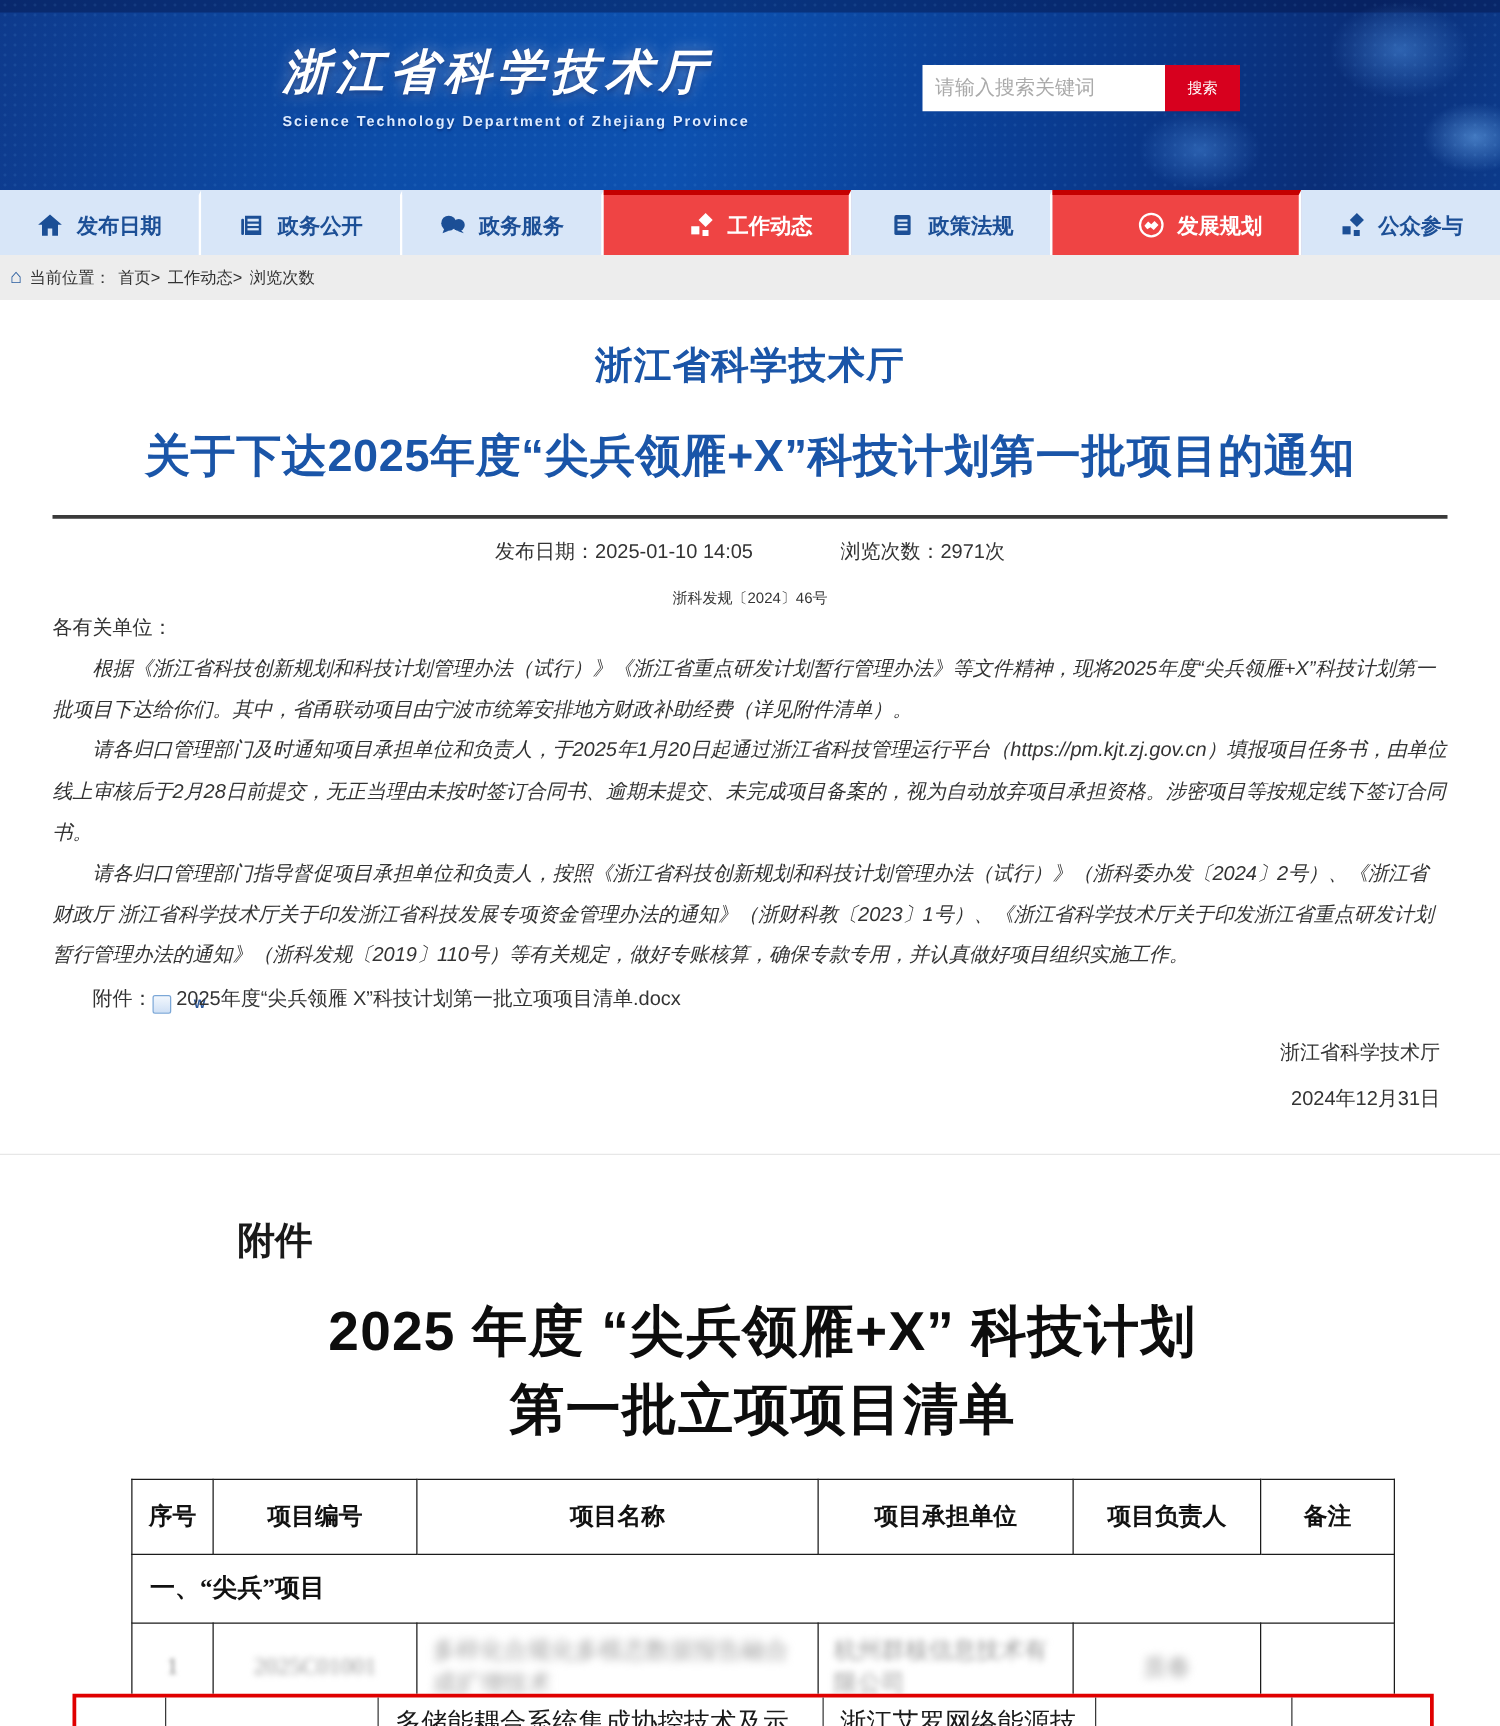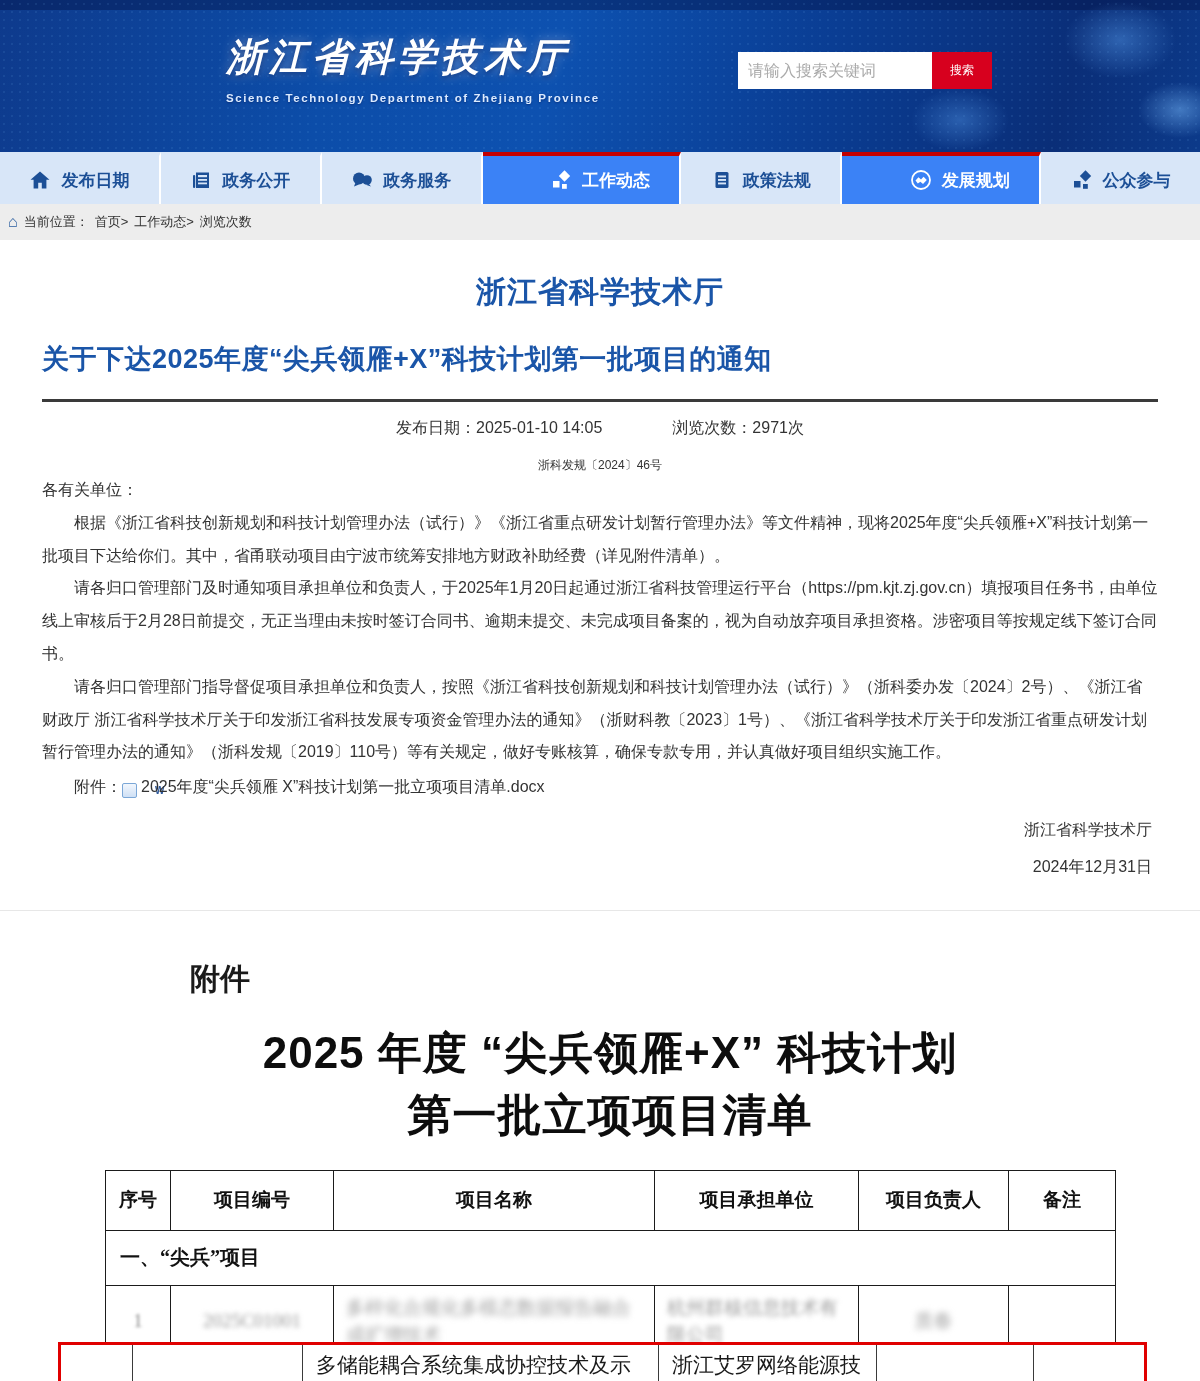--- a/index.html
+++ b/index.html
@@ -28,38 +28,38 @@
   .search input { width:194px; height:37px; border:none; outline:none; padding:0 10px; font-size:16px; color:#333; background:#fff; }
   .search input::placeholder { color:#aaa; }
   .search button { width:60px; height:37px; border:none; background:#d7001e; color:#fff; font-size:12px; cursor:pointer; }
 
   
   .nav { display:flex; height:52px; background:#d8e6f8; }
   .nav-item { flex:1; display:flex; align-items:center; justify-content:center; gap:10px;
     background:#d8e6f8; border-top:4px solid #d8e6f8; border-right:2px solid #fff; cursor:pointer;
     color:#1c4f96; font-size:17px; font-weight:bold; }
   .nav-item:last-child { border-right:none; }
-  .nav-item.active { background:#3b82f6; border-top-color:#c40000; color:#fff;padding-left:38px; }
+  .nav-item.active { background:#ef4444; border-top-color:#c40000; color:#fff;padding-left:38px; }
   .nav-item svg { width:22px; height:22px; fill:currentColor; }
 
   
   .crumb { height:36px; background:#ededed; display:flex; align-items:center; padding-left:8px;
     font-size:13px; color:#333; gap:6px; }
   .crumb .homeglyph { color:#2a5d9f; font-size:16px; line-height:1; }
   .crumb a { color:#333; text-decoration:none; cursor:pointer; }
 
   
   .article { padding:0 42px; color:#333; }
   .a-title { margin-top:32px; text-align:center; font-size:30px; font-weight:bold; color:#1a55a8; letter-spacing:1px; }
-  .a-sub { margin-top:28px; text-align:left; font-size:27px; font-weight:bold; color:#1a55a8; letter-spacing:.5px; }
+  .a-sub { margin-top:28px; text-align:center; font-size:36px; font-weight:bold; color:#1a55a8; letter-spacing:.5px; }
   .a-rule { margin-top:22px; border-top:3px solid #3a3a3a; }
   .a-meta { margin-top:16px; display:flex; justify-content:center; gap:70px; font-size:16px; }
   .a-docnum { margin-top:18px; text-align:center; font-size:12px; }
   .a-body { font-size:16px; line-height:2.05; }
-  .a-body p.indent { text-indent:2em; }
+  .a-body p.indent { text-indent:2em;font-style:italic; }
   .attach-line { margin-top:2px; font-size:16px; line-height:2.05; text-indent:2em; }
   .doc-ico { display:inline-block; width:15px; height:15px; border:1px solid #7ba7d7; border-radius:2px;
     background:linear-gradient(#f2f7fd,#cfe0f5); color:#2b579a; font-size:10px; font-weight:bold;
     text-align:center; line-height:14px; vertical-align:-2px; margin-right:4px; }
   .attach-link { color:#333; text-decoration:none; cursor:pointer; }
   .sign { text-align:right; font-size:16px; line-height:2.3; margin-top:8px; padding-right:6px; }
 
   
   .scan { position:relative; margin-top:24px; height:569px; overflow:hidden; border-top:1px solid #e7e7e7;
     font-family:"Liberation Serif","DejaVu Serif",serif; color:#111; background:#fff; }

